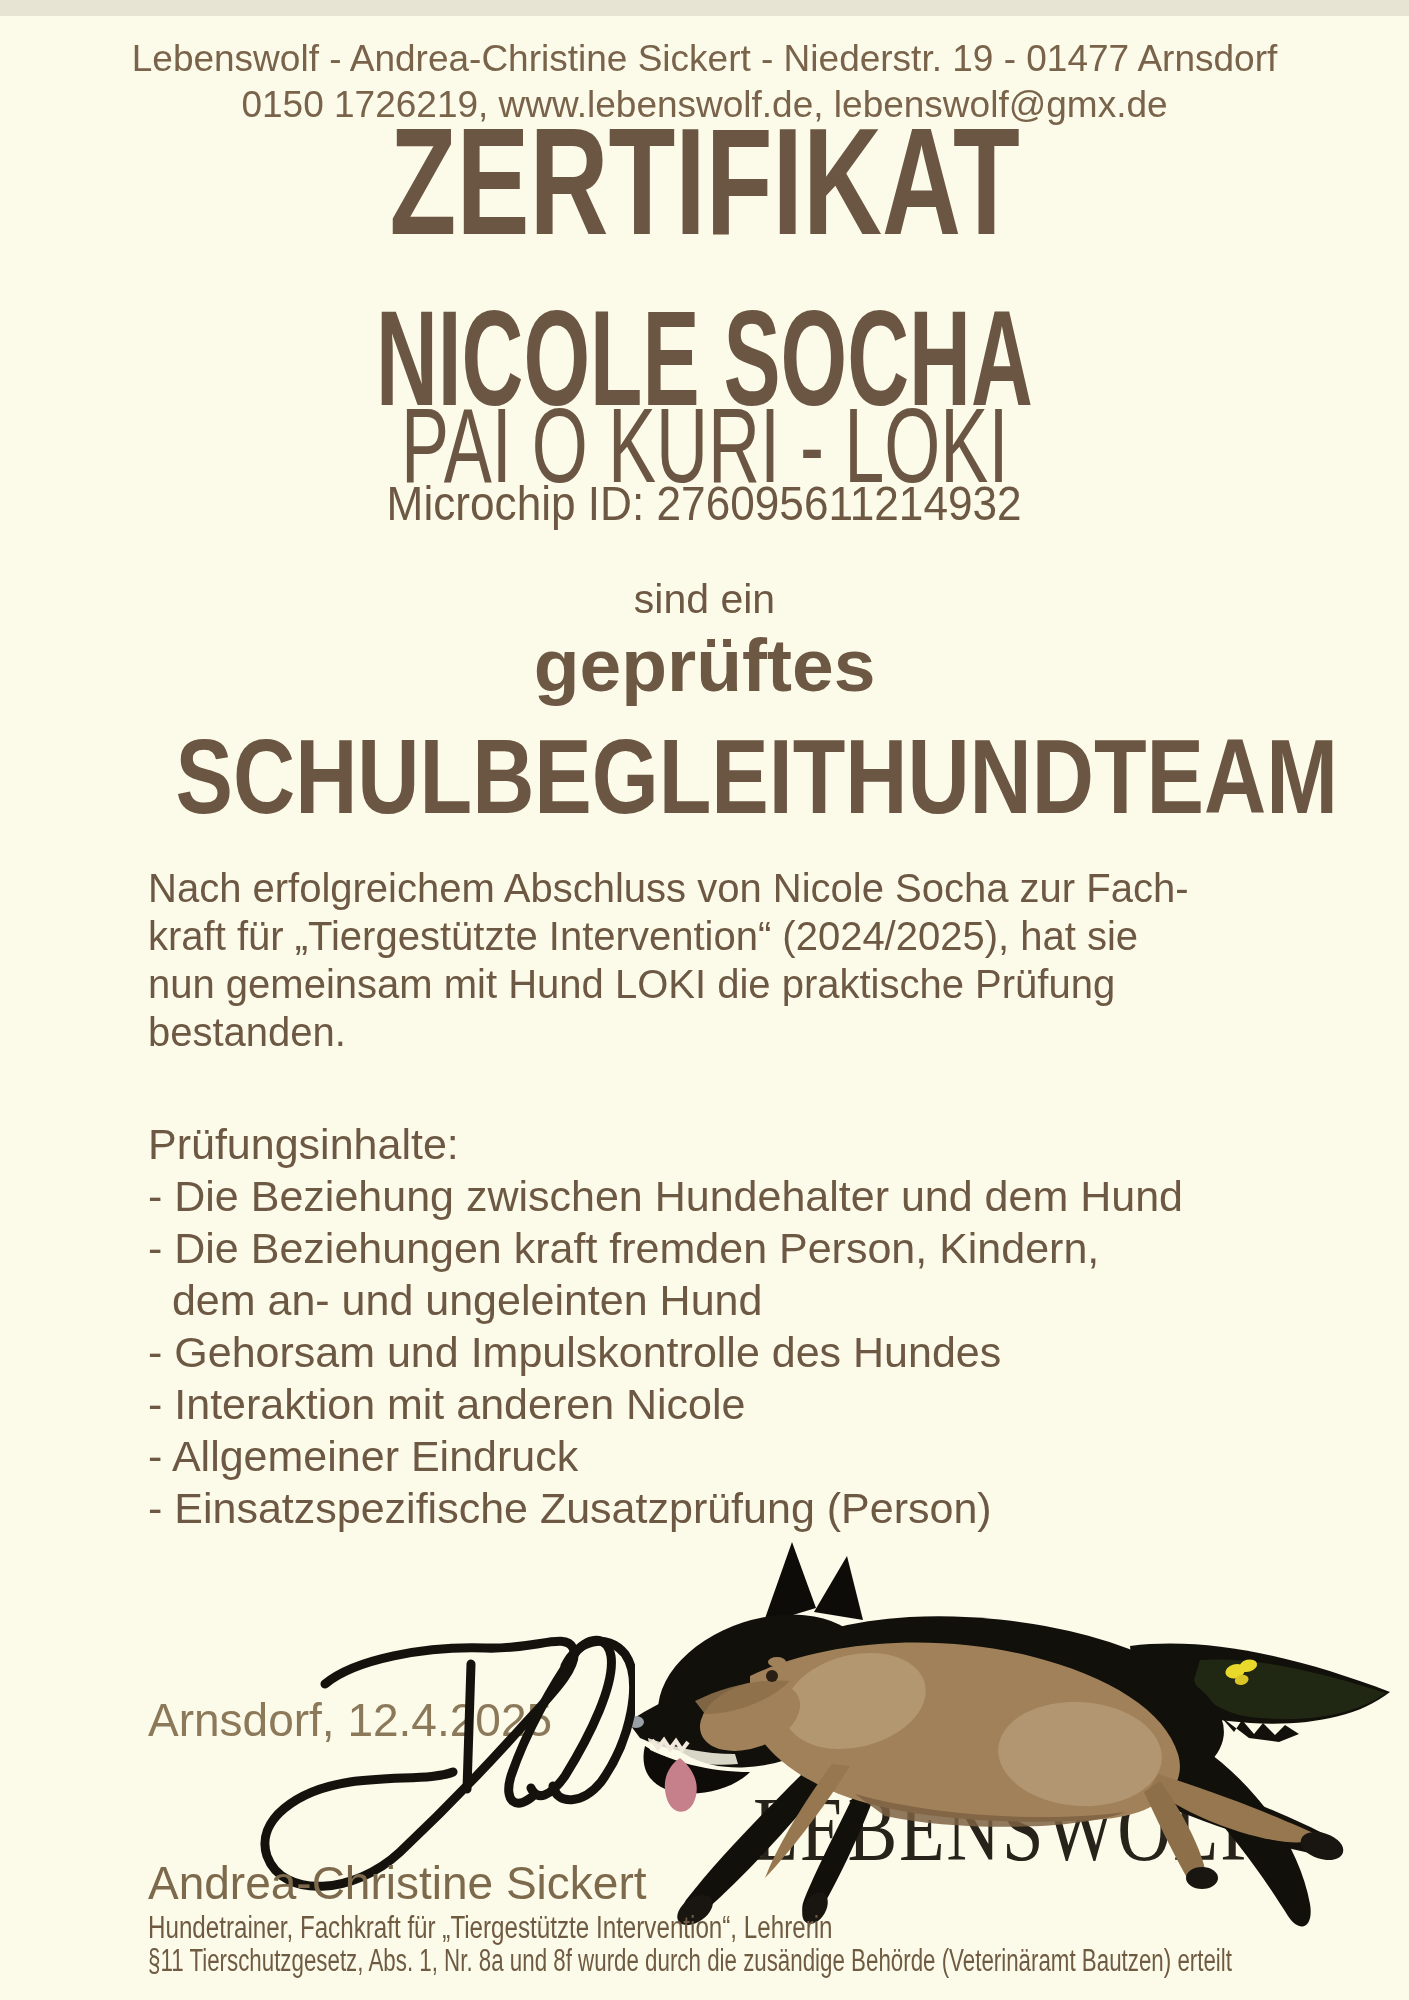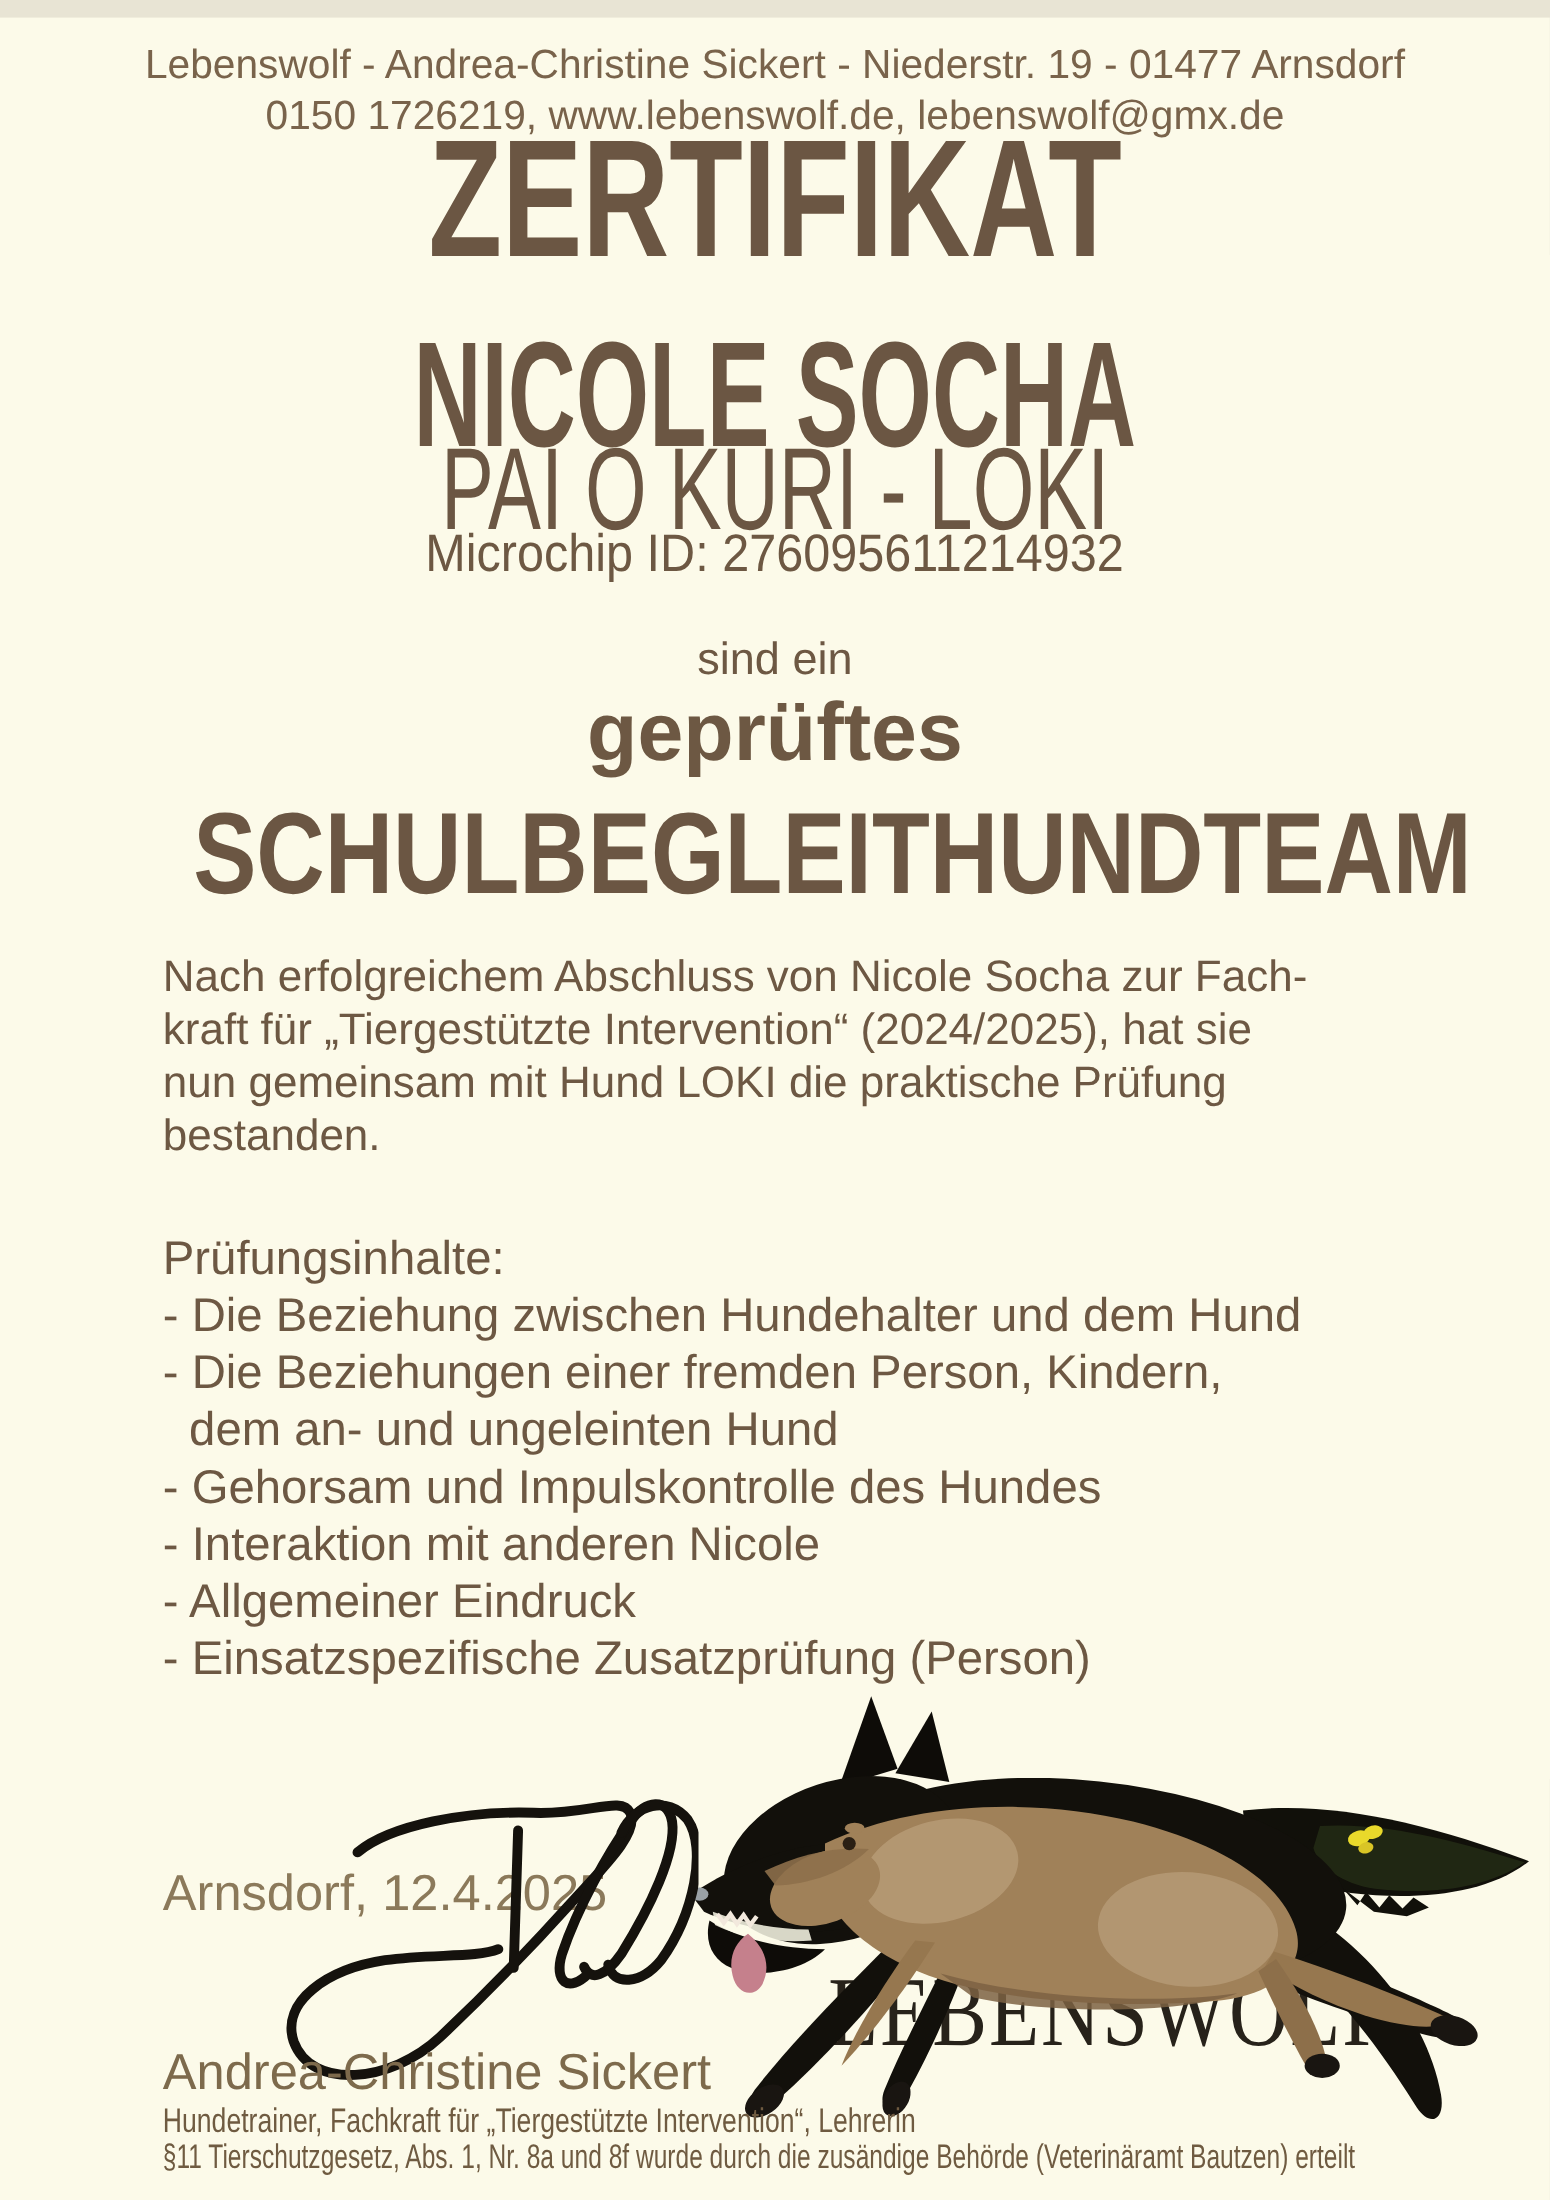--- a/index.html
+++ b/index.html
@@ -85,21 +85,21 @@
   <div class="abs bodytext">
     <div>Nach erfolgreichem Abschluss von Nicole Socha zur Fach-</div>
     <div>kraft für „Tiergestützte Intervention“ (2024/2025), hat sie</div>
     <div>nun gemeinsam mit Hund LOKI die praktische Prüfung</div>
     <div>bestanden.</div>
   </div>
 
   <div class="abs examtext">
     <div>Prüfungsinhalte:</div>
     <div>- Die Beziehung zwischen Hundehalter und dem Hund</div>
-    <div>- Die Beziehungen einer fremden Person, Kindern,</div>
+    <div>- Die Beziehungen kraft fremden Person, Kindern,</div>
     <div>  dem an- und ungeleinten Hund</div>
     <div>- Gehorsam und Impulskontrolle des Hundes</div>
     <div>- Interaktion mit anderen Nicole</div>
     <div>- Allgemeiner Eindruck</div>
     <div>- Einsatzspezifische Zusatzprüfung (Person)</div>
   </div>
 
   <div class="abs place-date">Arnsdorf, 12.4.2025</div>
 
   <div class="abs wordmark">LEBENSWOLF</div>

